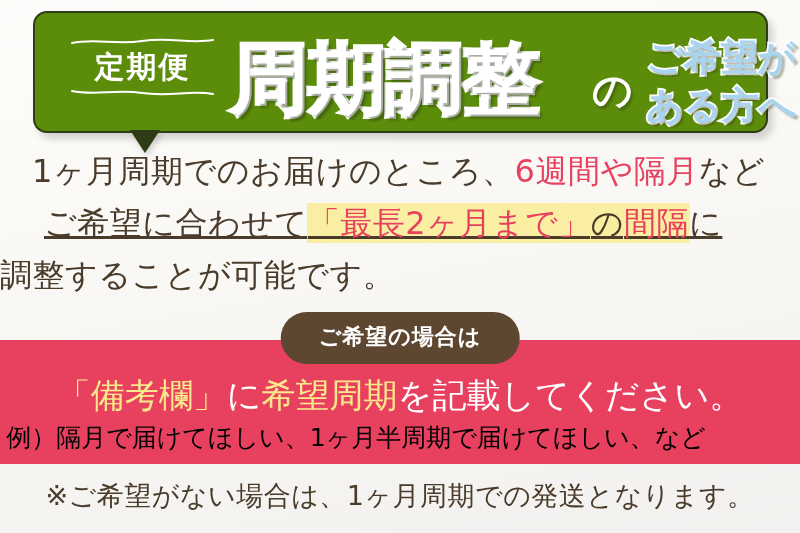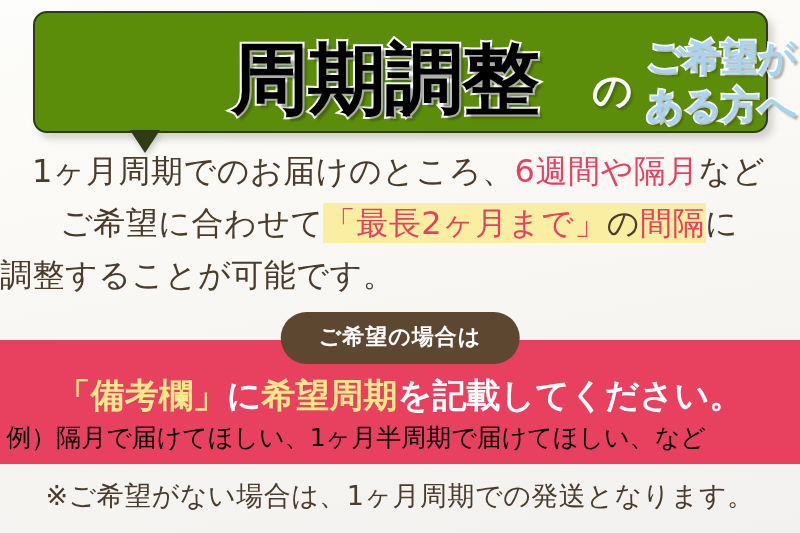--- a/index.html
+++ b/index.html
@@ -83,21 +83,21 @@
   }
 
   
   .title-main {
     position: absolute;
     left: 196px;
     top: 18px;
     font-size: 78px;
     font-weight: 700;
     line-height: 96px;
-    color: #000000;
+    color: #ffffff;
     letter-spacing: -1px;
     white-space: nowrap;
     -webkit-text-stroke: 4px #ffffff;
     paint-order: stroke fill;
     text-shadow: 4px 4px 2px rgba(40,50,20,0.40);
   }
   .title-no {
     position: absolute;
     left: 557px;
     top: 53px;
@@ -140,21 +140,21 @@
   .bline {
     font-size: 32px;
     line-height: 43px;
     color: #4a3b2a;
     font-weight: 400;
     white-space: nowrap;
     letter-spacing: 0.5px;
     margin-bottom: 9px;
   }
   .bline.l1 { padding-left: 32px; }
-  .bline.l2 { padding-left: 60px; }
+  .bline.l2 { padding-left: 44px; text-decoration: underline; }
   .bline.l3 { }
   .pink { color: #e8415f; }
   .hl {
     background: #faeea2;
     box-shadow: 0 0 0 1px #faeea2;
   }
 
   
   .pill {
     position: absolute;
@@ -184,21 +184,21 @@
     z-index: 1;
   }
   .band-main {
     position: absolute;
     left: 0;
     top: 33px;
     width: 800px;
     text-align: center;
     font-size: 34px;
     line-height: 44px;
-    font-weight: 700;
+    font-weight: 400;
     color: #ffffff;
     white-space: nowrap;
     letter-spacing: 0px;
   }
   .band-main .y { color: #fbe88a; }
   .band-sub {
     position: absolute;
     left: 0;
     top: 82px;
     width: 712px;
@@ -226,20 +226,29 @@
     letter-spacing: 0.5px;
   }
 </style>
 </head>
 <body>
 
 <div id="banner">
 
   <div class="header-bubble">
 
+    <div class="teiki-block">
+      <svg class="wave" viewBox="0 0 145 9" preserveAspectRatio="none">
+        <path d="M2,6 C25,1 45,8 72,4 C100,0 120,7 143,3" stroke="#ffffff" stroke-width="2" fill="none" stroke-linecap="round"></path>
+      </svg>
+      <div class="teiki-text">定期便</div>
+      <svg class="wave" viewBox="0 0 145 9" preserveAspectRatio="none">
+        <path d="M2,3 C25,8 45,1 72,5 C100,9 120,2 143,6" stroke="#ffffff" stroke-width="2" fill="none" stroke-linecap="round"></path>
+      </svg>
+    </div>
 
     <div class="title-main">周期調整</div>
     <div class="title-no">の</div>
 
     <div class="title-right">
       <span>ご希望が</span>
       <span>ある方へ</span>
     </div>
   </div>
   <div class="bubble-tail"></div>

